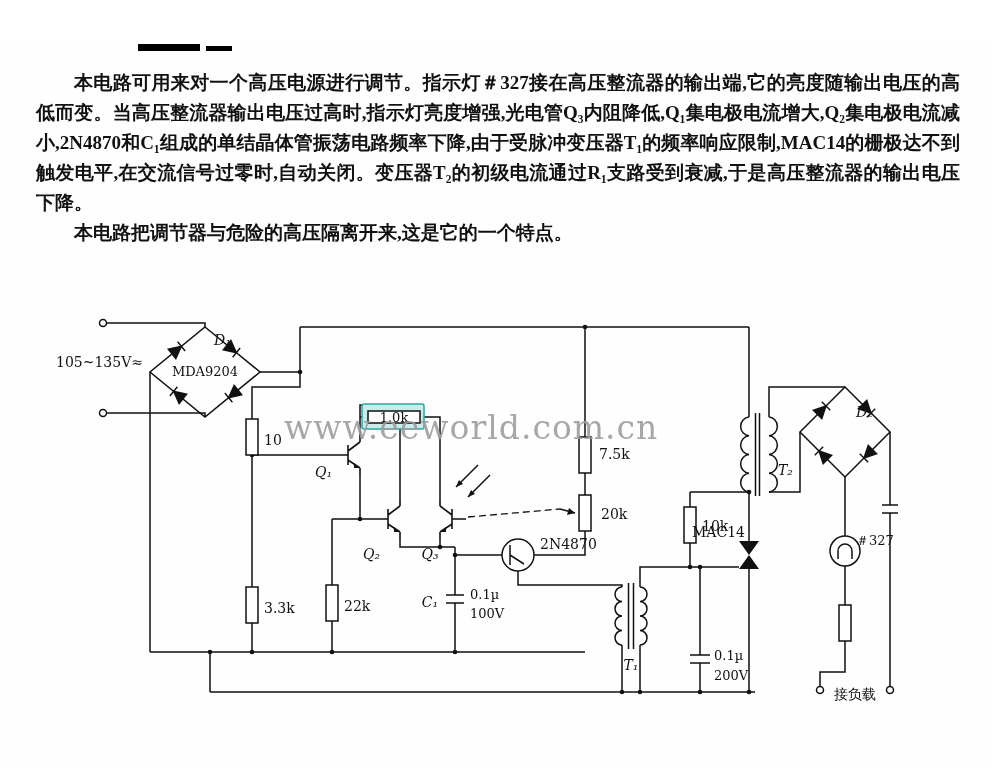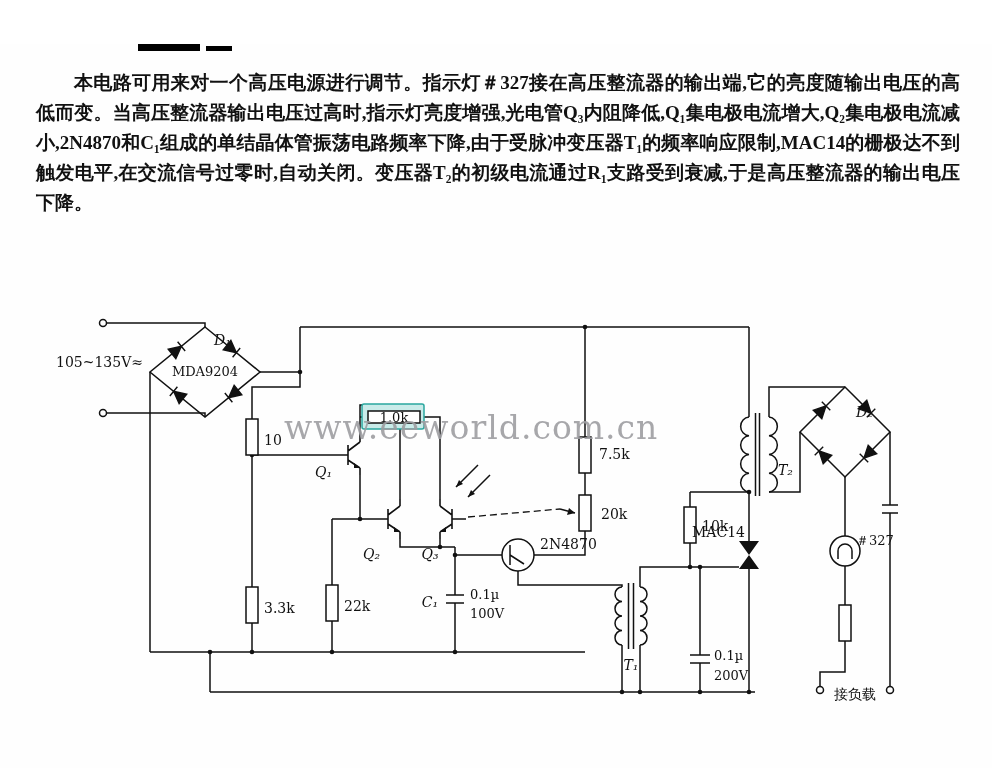--- a/index.html
+++ b/index.html
@@ -23,20 +23,21 @@
 </head>
 <body>
 
 <div class="page">
 
   <div class="artifact" style="left:138px;top:0;width:62px;height:7px;"></div>
   <div class="artifact" style="left:206px;top:2px;width:26px;height:5px;"></div>
 
   <div class="desc">
     <p>本电路可用来对一个高压电源进行调节。指示灯＃327接在高压整流器的输出端,它的亮度随输出电压的高低而变。当高压整流器输出电压过高时,指示灯亮度增强,光电管Q₃内阻降低,Q₁集电极电流增大,Q₂集电极电流减小,2N4870和C₁组成的单结晶体管振荡电路频率下降,由于受脉冲变压器T₁的频率响应限制,MAC14的栅极达不到触发电平,在交流信号过零时,自动关闭。变压器T₂的初级电流通过R₁支路受到衰减,于是高压整流器的输出电压下降。</p>
+    <p>本电路把调节器与危险的高压隔离开来,这是它的一个特点。</p>
   </div>
 
   <div class="schem">
   <svg width="992" height="475" viewBox="0 0 992 475" xmlns="http://www.w3.org/2000/svg">
     <defs>
       <g id="diode">
             <path d="M-7,-6 L-7,6 L5,0 Z M5,-6 L5,6" fill="#111" stroke="#111" stroke-width="1.4"></path>
           </g>
       <g id="npn">
             <path d="M-14,0 H0 M0,-10 V10 M0,-4 L12,-13 M12,-13 V-20 M0,5 L12,13 M12,13 V20" stroke="#111" fill="none" stroke-width="1.6"></path>

